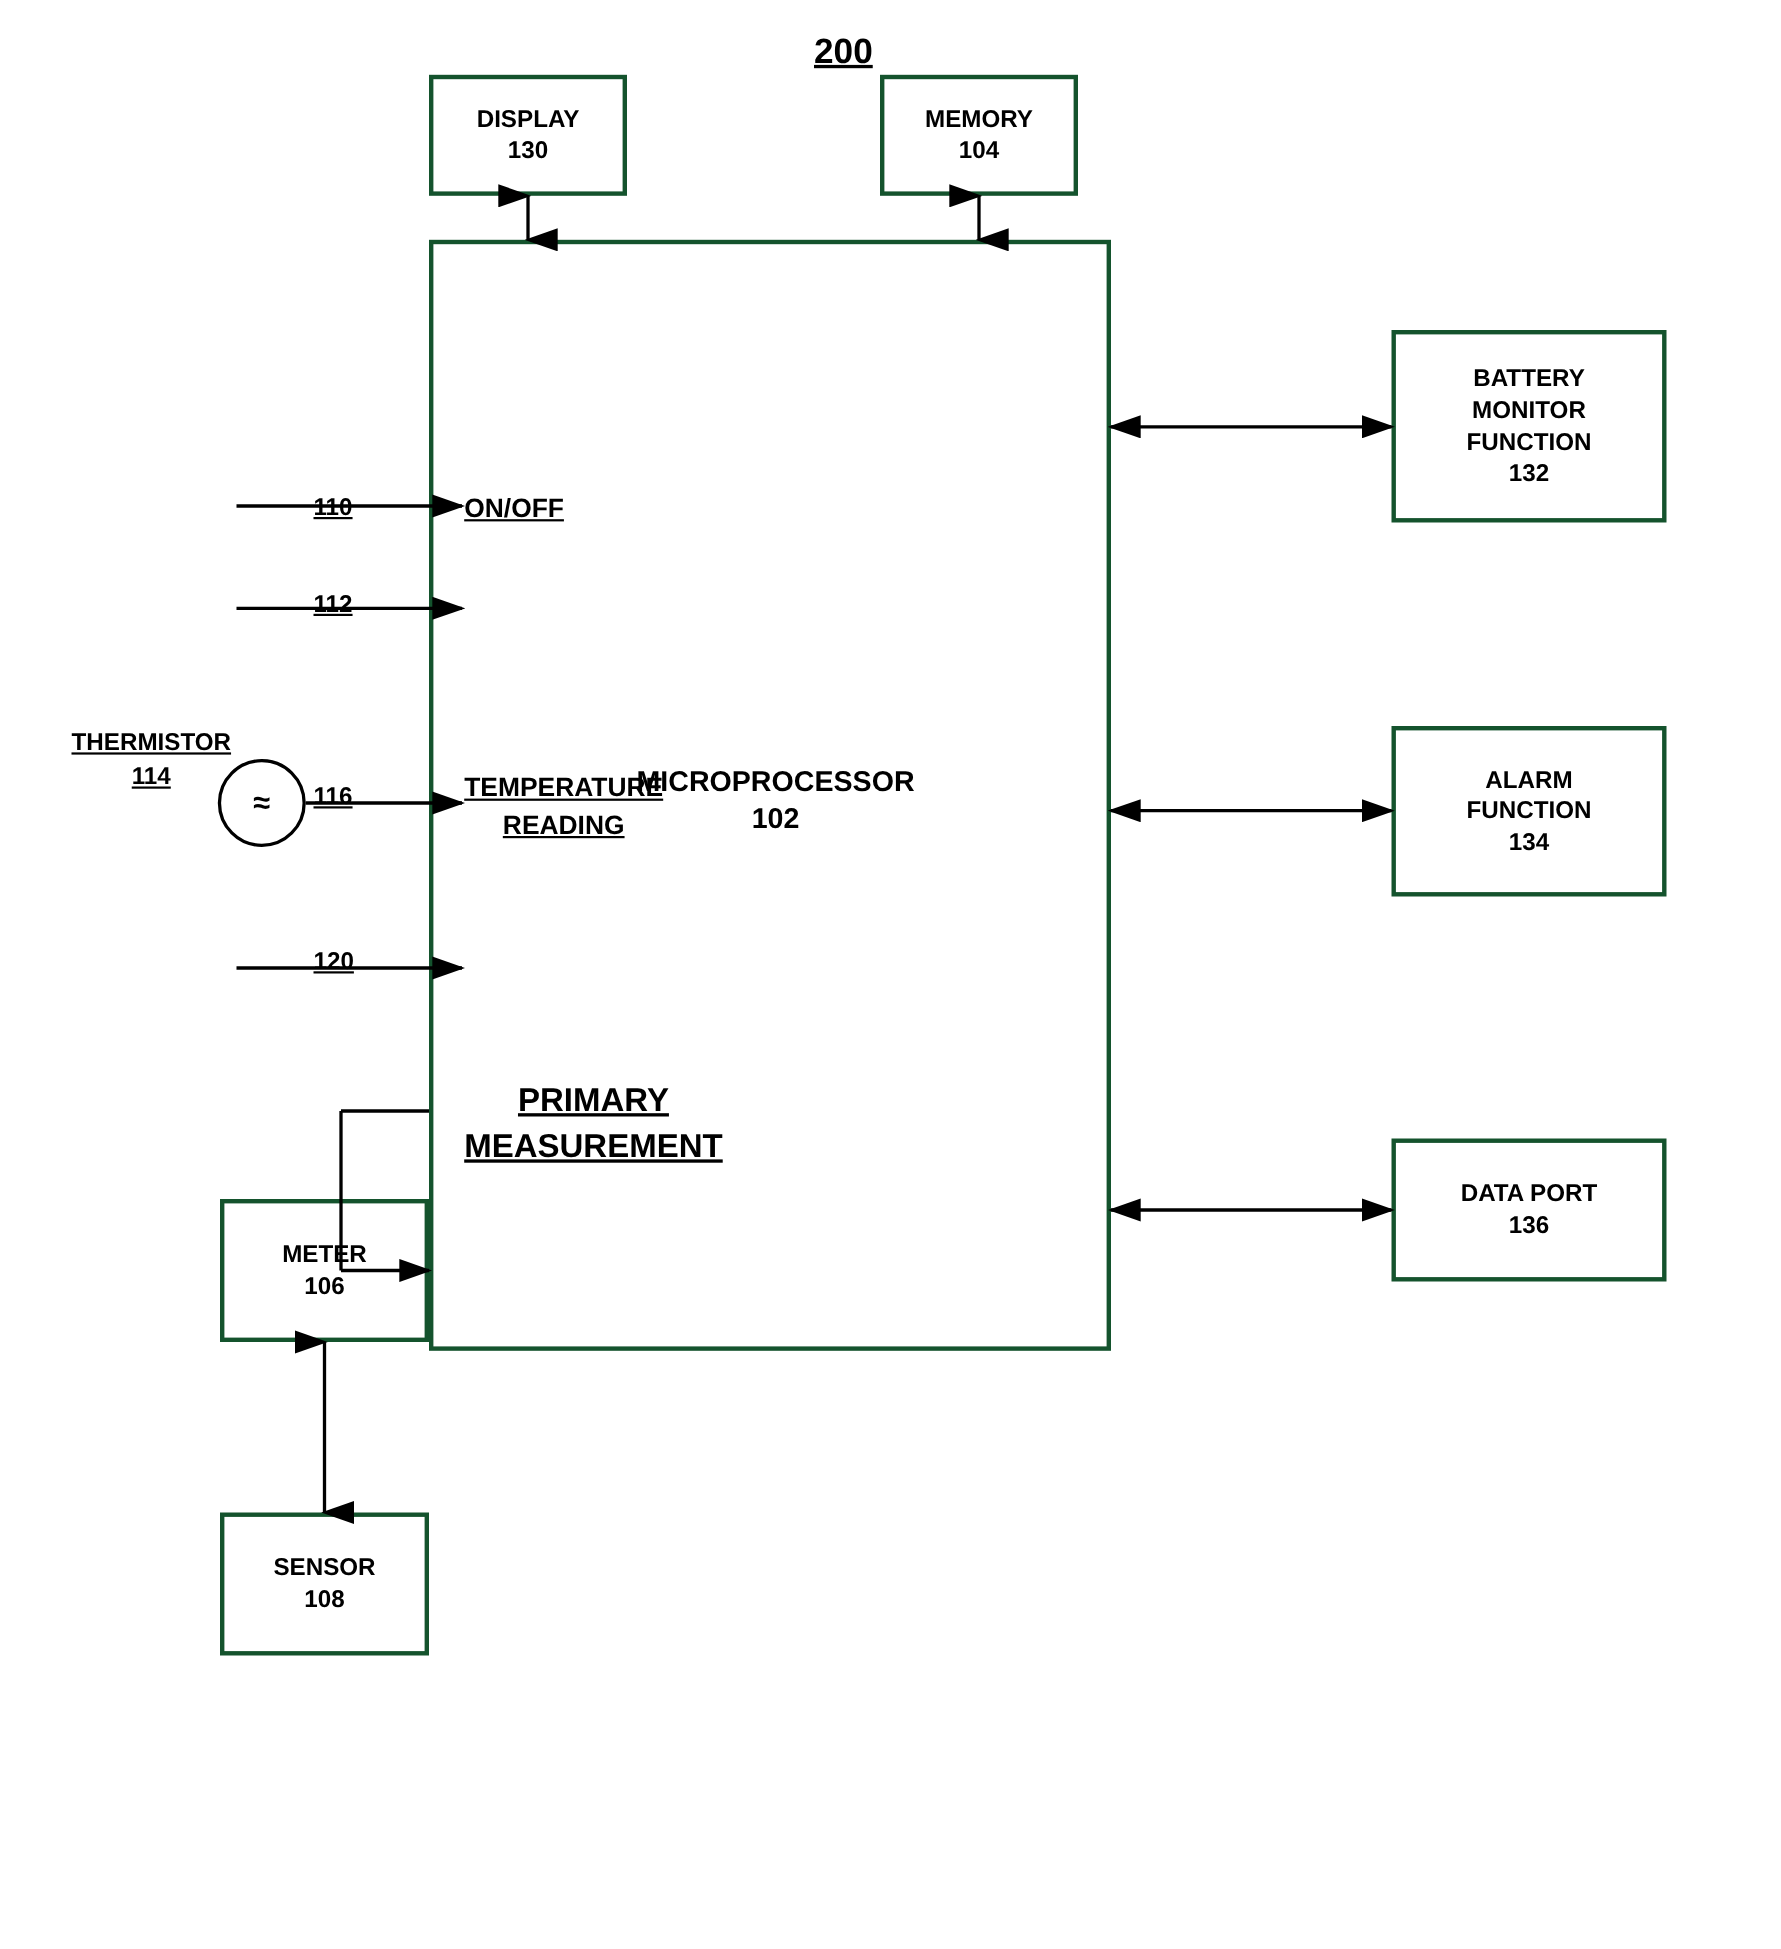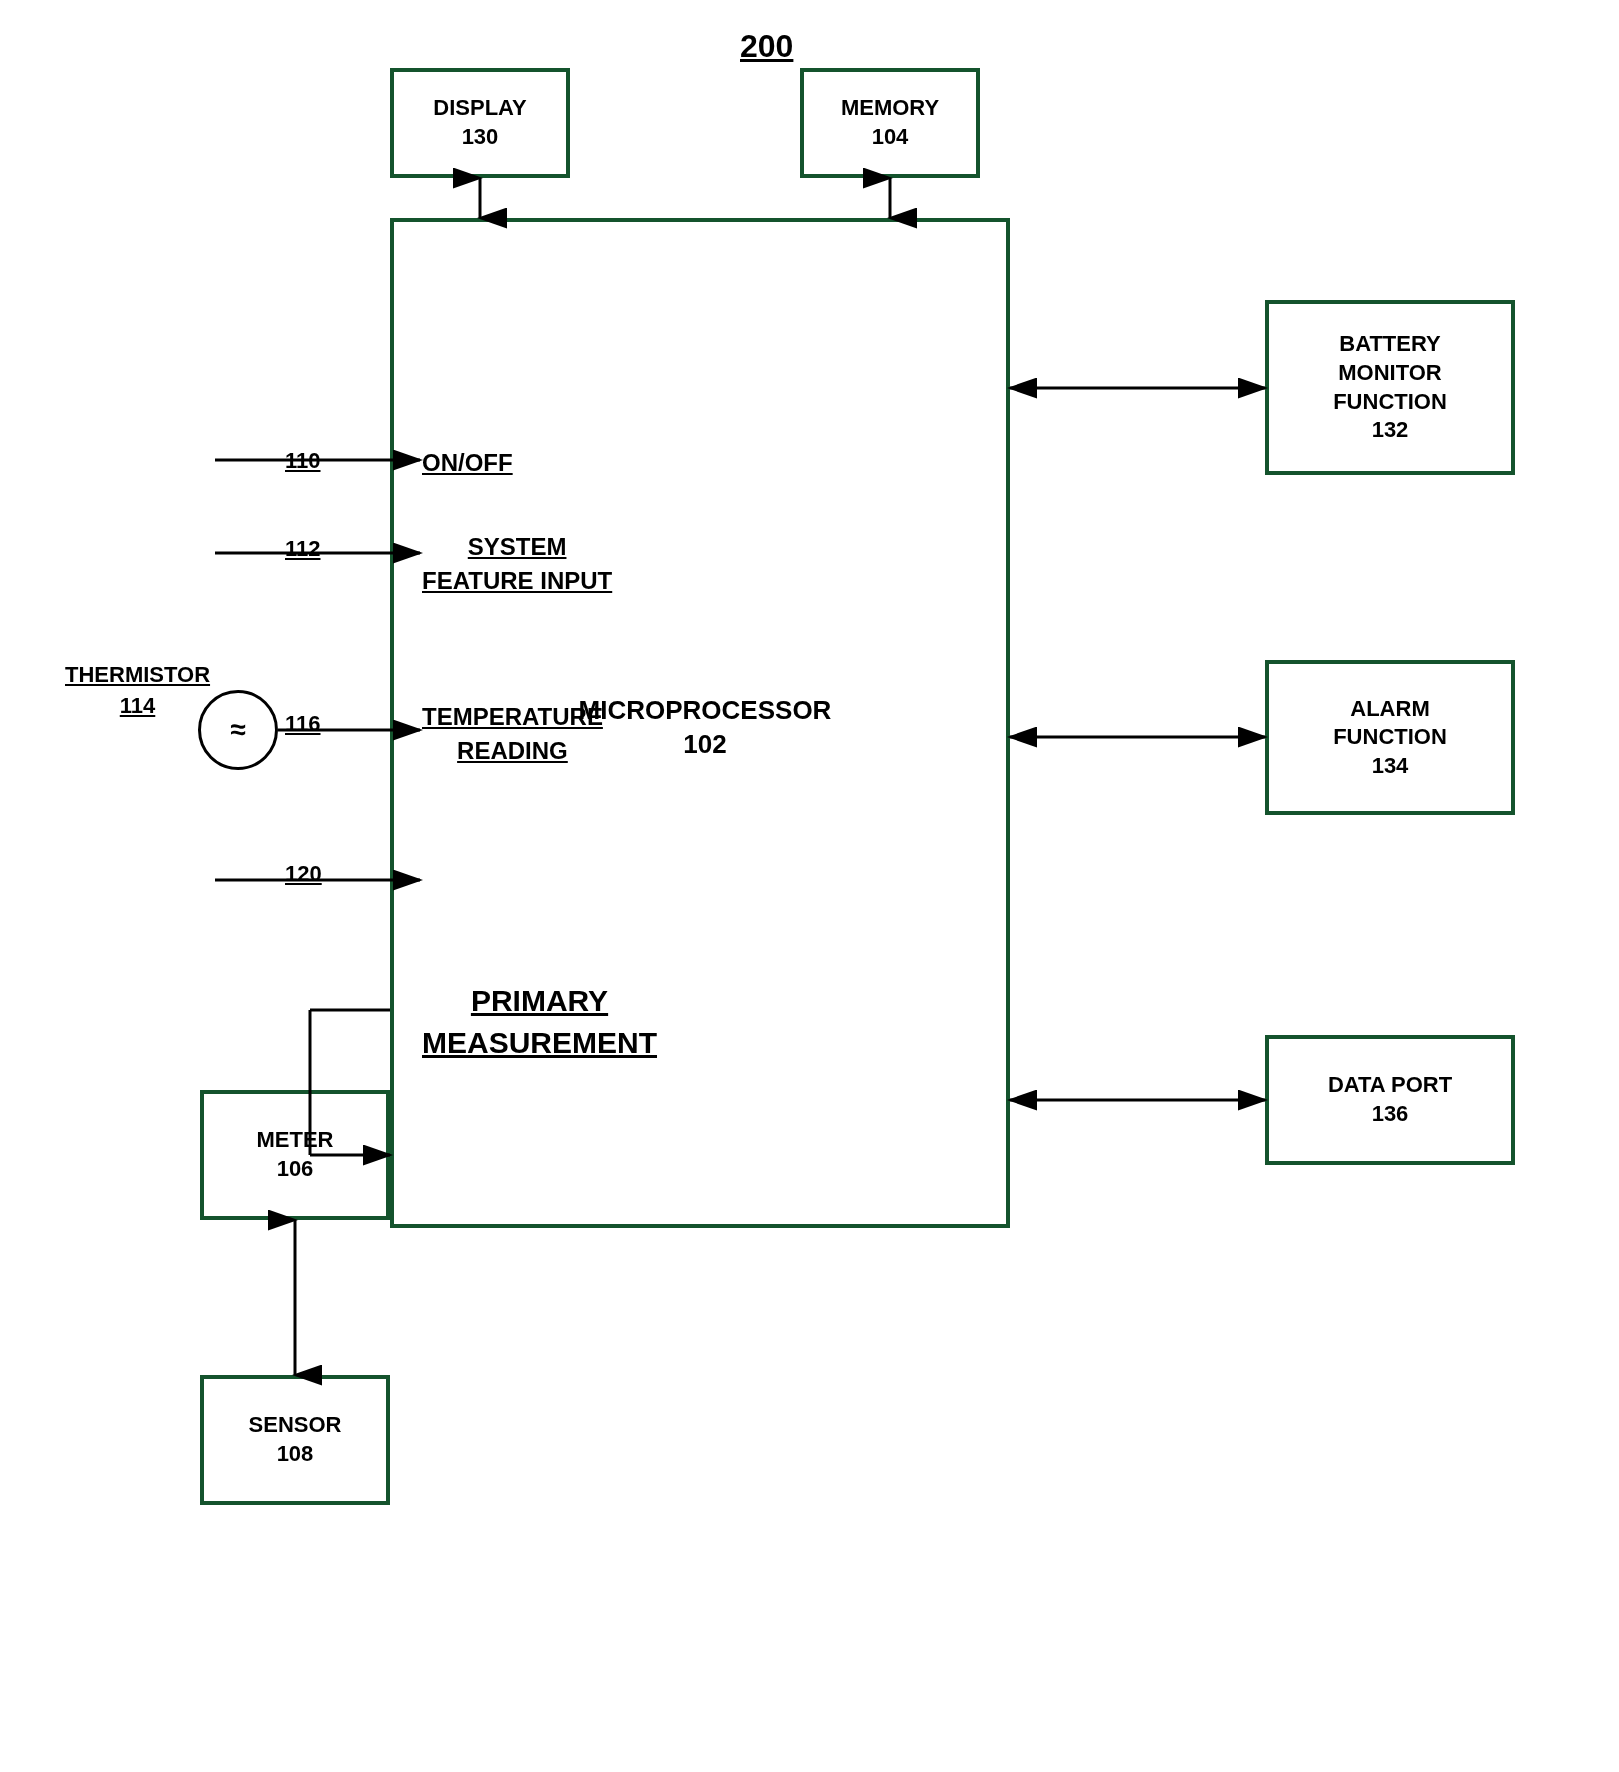--- a/index.html
+++ b/index.html
@@ -92,21 +92,20 @@
   </div>
 
   <div class="box" style="top: 218px; left: 390px; width: 620px; height: 1010px; justify-content: center; align-items: flex-start; padding-top: 18px; padding-left: 10px;">
     <div style="width:100%; text-align:center; font-size:26px; font-weight:bold; margin-bottom:8px;">
       <span>MICROPROCESSOR<br>102</span>
     </div>
   </div>
 
   <div class="label-text" style="top: 447px; left: 422px; font-size: 24px;">ON/OFF</div>
 
-  <div class="label-text" style="top: 530px; left: 422px; font-size: 24px; line-height: 1.4;">SYSTEM<br>FEATURE INPUT</div>
 
   <div class="label-text" style="top: 700px; left: 422px; font-size: 24px; line-height: 1.4;">TEMPERATURE<br>READING</div>
 
 
   <div class="label-text" style="top: 980px; left: 422px; font-size: 30px; line-height: 1.4;">PRIMARY<br>MEASUREMENT</div>
 
   <div class="label-text" style="top: 447px; left: 285px; font-size: 22px;">110</div>
 
   <div class="label-text" style="top: 535px; left: 285px; font-size: 22px;">112</div>
 

